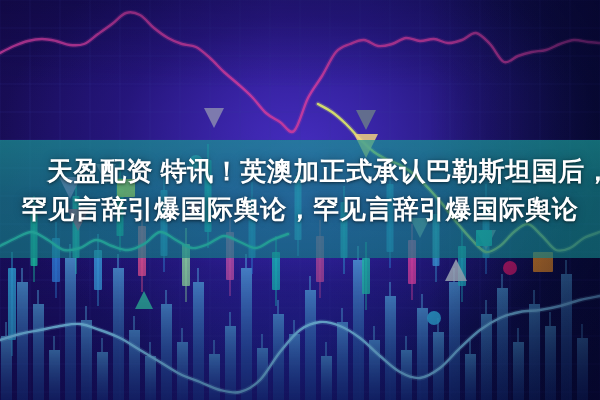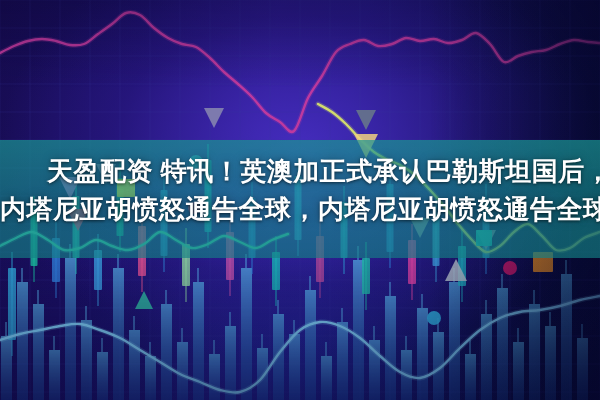--- a/index.html
+++ b/index.html
@@ -244,16 +244,16 @@
       </g>
     <rect x="430" y="0" width="170" height="400" fill="url(#fadeRight)"></rect>
   </svg>
 
   <div class="layer" id="bgdark"></div>
 
   <div id="band" style="top: 140px; height: 118px;"></div>
 
   <div id="headline" style="top: 152px; color: rgb(255, 255, 255);">
     <span class="ln" id="l1" style="font-size: 26px;">天盈配资 特讯！英澳加正式承认巴勒斯坦国后，</span>
-    <span class="ln" id="l2" style="font-size: 26px;">内塔尼亚胡愤怒通告全球，内塔尼亚胡愤怒通告全球</span>
+    <span class="ln" id="l2" style="font-size: 26px;">罕见言辞引爆国际舆论，罕见言辞引爆国际舆论</span>
   </div>
 
 </div>
 
 </body></html>

